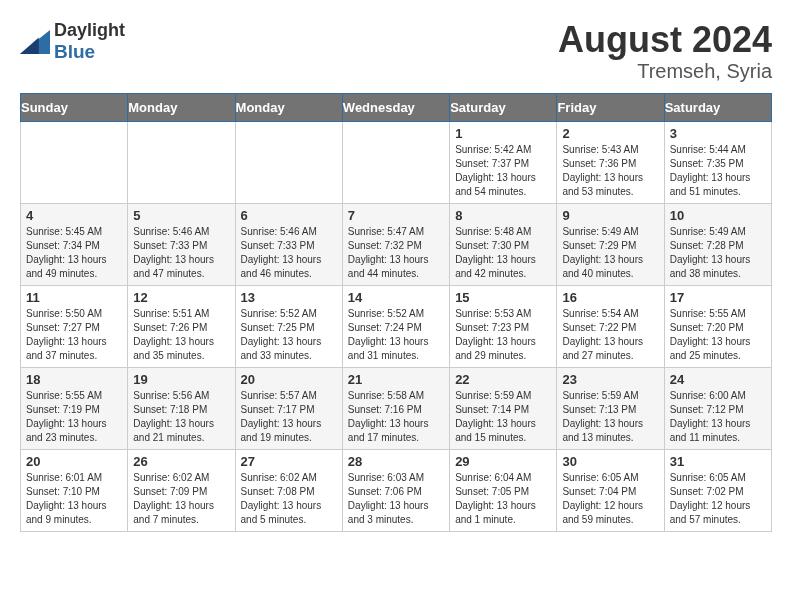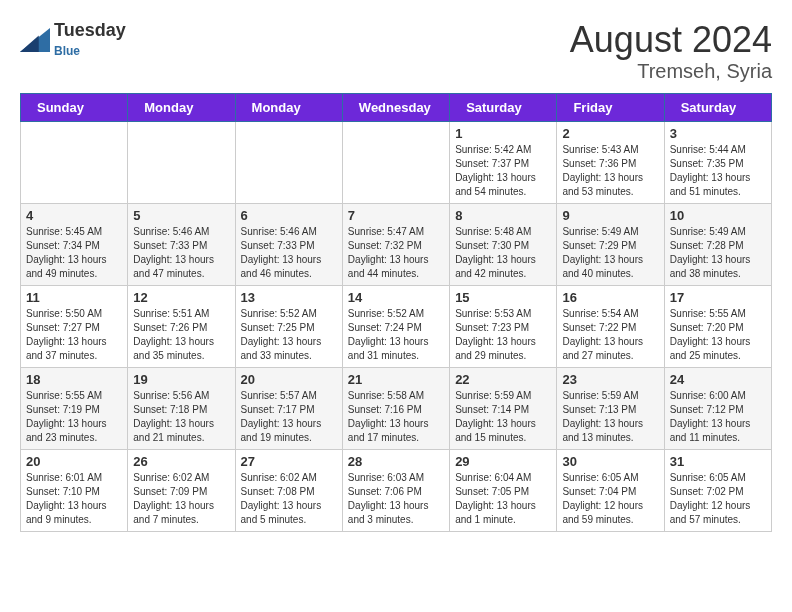--- a/index.html
+++ b/index.html
@@ -20,50 +20,50 @@
       display: flex;
       align-items: center;
       gap: 4px;
     }
     .logo-text-general {
       font-size: 18px;
       font-weight: bold;
       color: #333;
     }
     .logo-text-blue {
-      font-size: 12px;
+      font-size: 19px;
       font-weight: bold;
       color: #2e6da4;
     }
     .logo-icon {
       width: 30px;
       height: 24px;
     }
     .title-block {
       text-align: right;
     }
     .main-title {
       font-size: 36px;
-      font-weight: normal;
+      font-weight: bold;
       color: #333;
       line-height: 1.1;
     }
     .subtitle {
       font-size: 20px;
       color: #555;
     }
     table {
       width: 100%;
       border-collapse: collapse;
       font-size: 11px;
     }
     thead tr th {
-      background-color: #6d28d9;
+      background-color: #737373;
       color: #fff;
-      padding: 6px 16px;
+      padding: 6px 0;
       text-align: left;
       font-size: 13px;
       font-weight: bold;
       border: 1px solid #2e6da4;
     }
     tbody tr td {
       border: 1px solid #ccc;
       padding: 4px 5px;
       vertical-align: top;
       width: calc(100% / 7);
@@ -93,21 +93,21 @@
 </head>
 <body>
 
 <div class="header">
   <div class="logo">
     <svg class="logo-icon" viewBox="0 0 40 32" xmlns="http://www.w3.org/2000/svg">
       <polygon points="0,32 40,0 40,32" fill="#2e6da4"></polygon>
       <polygon points="0,32 25,10 25,32" fill="#1a3f6f"></polygon>
     </svg>
     <div>
-      <span class="logo-text-general">Tuesday</span><br>
+      <span class="logo-text-general">Daylight</span><br>
       <span class="logo-text-blue">Blue</span>
     </div>
   </div>
   <div class="title-block">
     <div class="main-title">August 2024</div>
     <div class="subtitle">Tremseh, Syria</div>
   </div>
 </div>
 
 <table>

